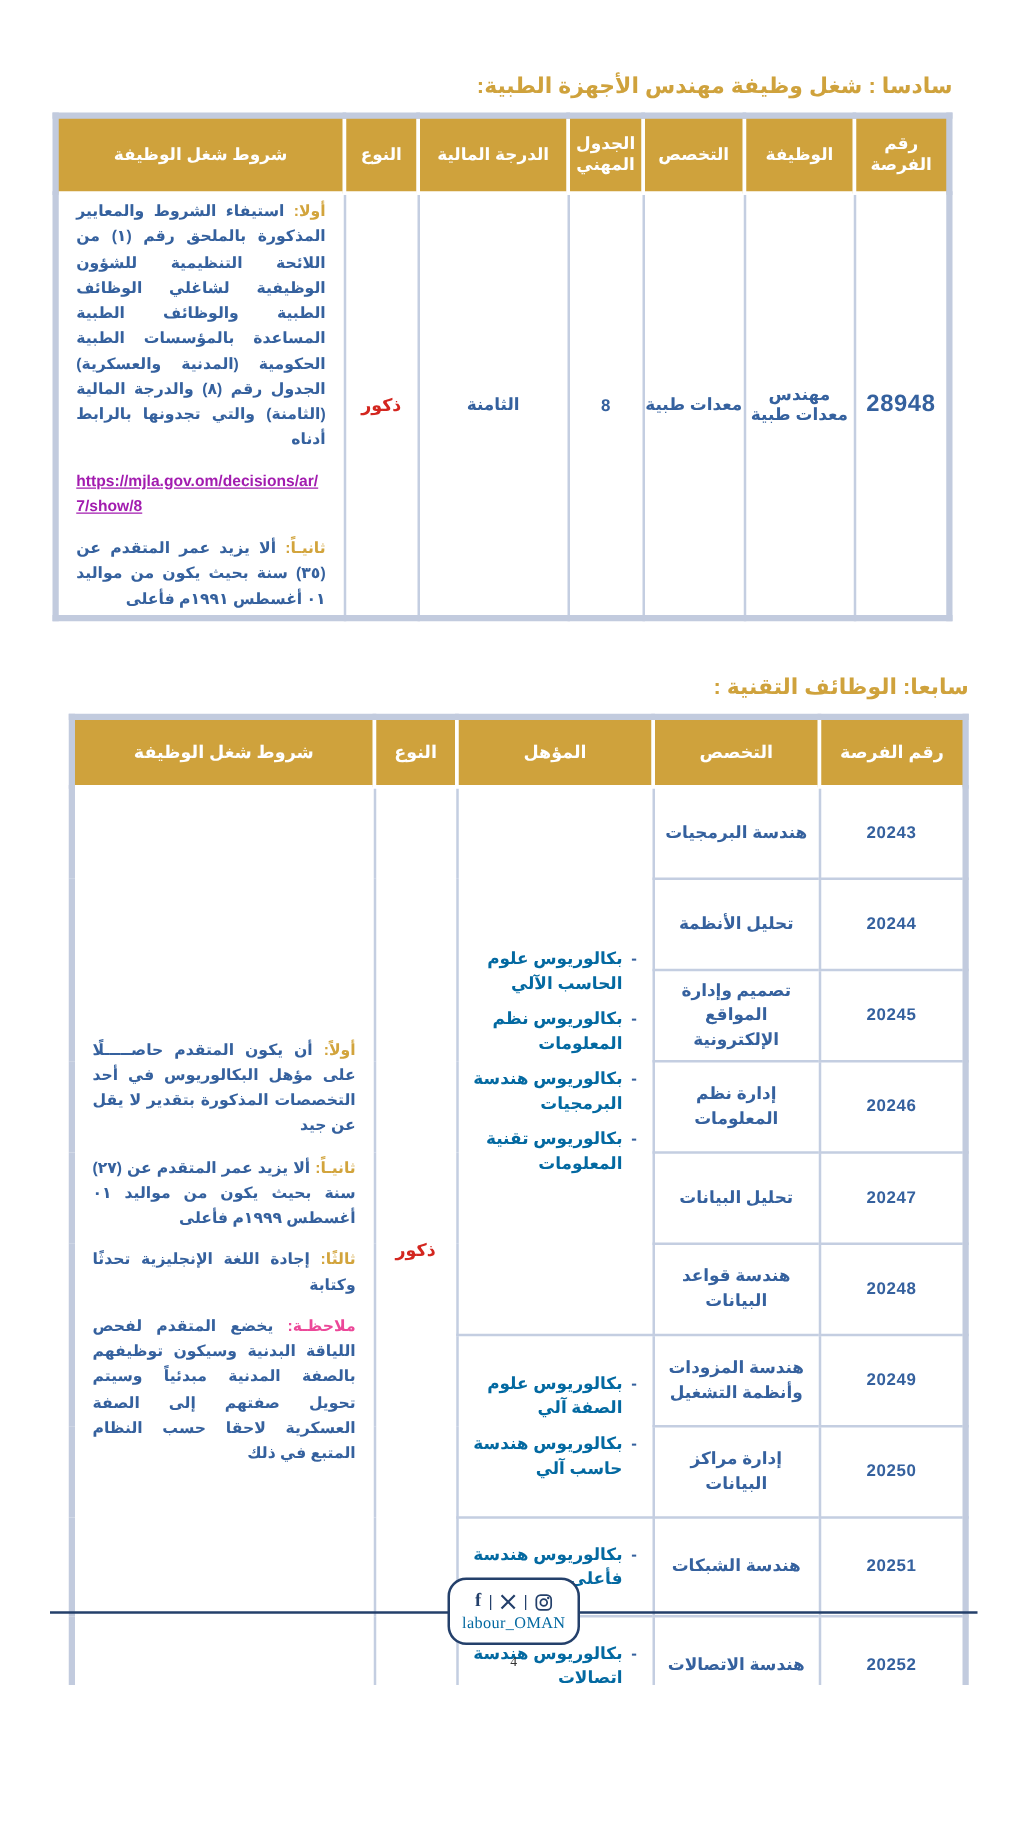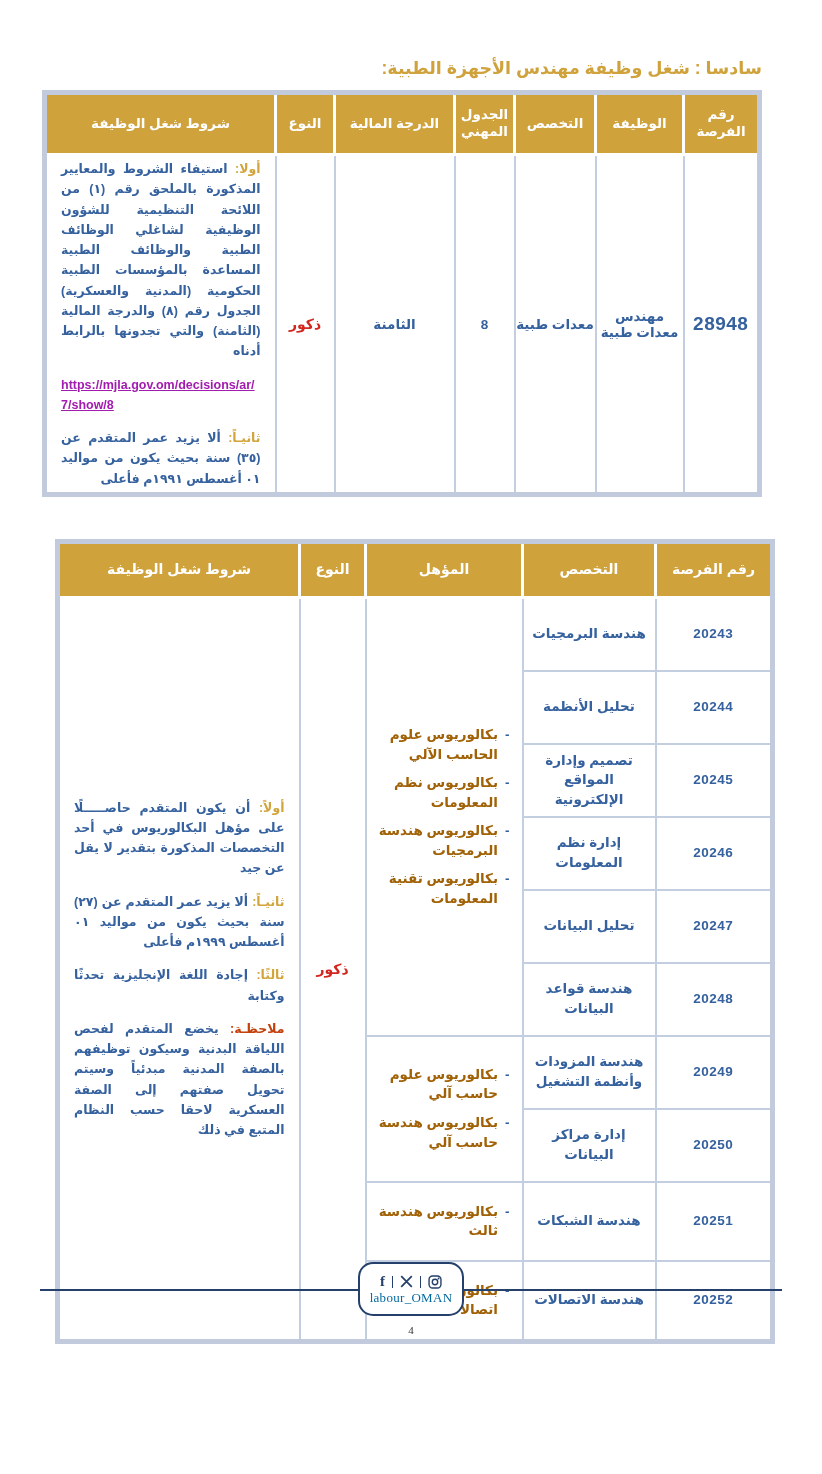--- a/index.html
+++ b/index.html
@@ -37,31 +37,31 @@
   td.opp-num { font-size:19px; letter-spacing:.5px; }
   td.red-text { color:#d3261f; font-size:14px; }
   
   td.conditions {
     text-align:justify; vertical-align:middle; padding:2px 14px;
     font-size:12.5px; line-height:1.62; font-weight:bold; color:#35619e;
   }
   td.conditions p { margin-bottom:13px; text-align:justify; }
   td.conditions p:last-child { margin-bottom:0; }
   .lbl-gold { color:#d2a43c; }
-  .lbl-red  { color:#c2410c; }
+  .lbl-red  { color:#ec4899; }
   .cond-link-wrap { text-align:center; direction:ltr; }
   .cond-link {
     color:#a21caf; font-weight:bold; text-decoration:underline;
     font-size:12.5px; word-break:break-all; direction:ltr; unicode-bidi:embed;
   }
   
   td.qual-cell { vertical-align:middle; padding:10px 12px; }
   .qual-item {
     display:flex; flex-direction:row; align-items:flex-start; gap:7px;
-    color:#a16207; font-weight:bold; font-size:13.5px; line-height:1.45;
+    color:#0369a1; font-weight:bold; font-size:13.5px; line-height:1.45;
     text-align:right; margin:9px 0;justify-content:center;
   }
   .qual-item::before { content:"-"; color:#35619e; font-weight:bold; flex:0 0 auto; }
   .qual-item span { display:block; }
   .gap-between { height:42px; }
   
   .footer { position:absolute; left:0; right:0; bottom:0; height:110px; }
   .footer-line {
     position:absolute; top:51px; left:40px; right:40px; height:2px;
     background:#24406b;
@@ -130,20 +130,21 @@
           <p><span class="lbl-gold">أولا:</span> <span>استيفاء الشروط والمعايير المذكورة بالملحق رقم (١) من اللائحة التنظيمية للشؤون الوظيفية لشاغلي الوظائف الطبية والوظائف الطبية المساعدة بالمؤسسات الطبية الحكومية (المدنية والعسكرية) الجدول رقم (٨) والدرجة المالية (الثامنة) والتي تجدونها بالرابط أدناه</span></p>
           <p class="cond-link-wrap"><a class="cond-link" href="#">https://mjla.gov.om/decisions/ar/7/show/8</a></p>
           <p><span class="lbl-gold">ثانيـاً:</span> <span>ألا يزيد عمر المتقدم عن (٣٥) سنة بحيث يكون من مواليد ٠١ أغسطس ١٩٩١م فأعلى</span></p>
         </td>
       </tr>
     </tbody>
   </table>
 
   <div class="gap-between"></div>
 
+  <div class="sec-title">سابعا: الوظائف التقنية :</div>
 
   <table class="tbl-tech">
     <colgroup>
       <col style="width:117px">
         <col style="width:133px">
         <col style="width:157px">
       <col style="width:66px">
         <col style="width:242px">
     </colgroup>
     <thead>
@@ -199,37 +200,37 @@
       </tr>
       <tr>
         <td class="opp-num spec-cell">20248</td>
         <td class="spec-cell">هندسة قواعد البيانات</td>
       </tr>
       <tr>
         <td class="opp-num spec-cell">20249</td>
         <td class="spec-cell">هندسة المزودات وأنظمة التشغيل</td>
         <td class="qual-cell" rowspan="2">
           <div class="qual-item">
-              <span>بكالوريوس علوم حاسب آلي</span>
+              <span>بكالوريوس علوم الصفة آلي</span>
             </div>
           <div class="qual-item">
               <span>بكالوريوس هندسة حاسب آلي</span>
             </div>
         </td>
       </tr>
       <tr>
         <td class="opp-num spec-cell">20250</td>
         <td class="spec-cell">إدارة مراكز البيانات</td>
       </tr>
       <tr>
         <td class="opp-num spec-cell">20251</td>
         <td class="spec-cell">هندسة الشبكات</td>
         <td class="qual-cell">
           <div class="qual-item">
-              <span>بكالوريوس هندسة ثالث</span>
+              <span>بكالوريوس هندسة فأعلى</span>
             </div>
         </td>
       </tr>
       <tr>
         <td class="opp-num spec-cell">20252</td>
         <td class="spec-cell">هندسة الاتصالات</td>
         <td class="qual-cell">
           <div class="qual-item">
               <span>بكالوريوس هندسة اتصالات</span>
             </div>

